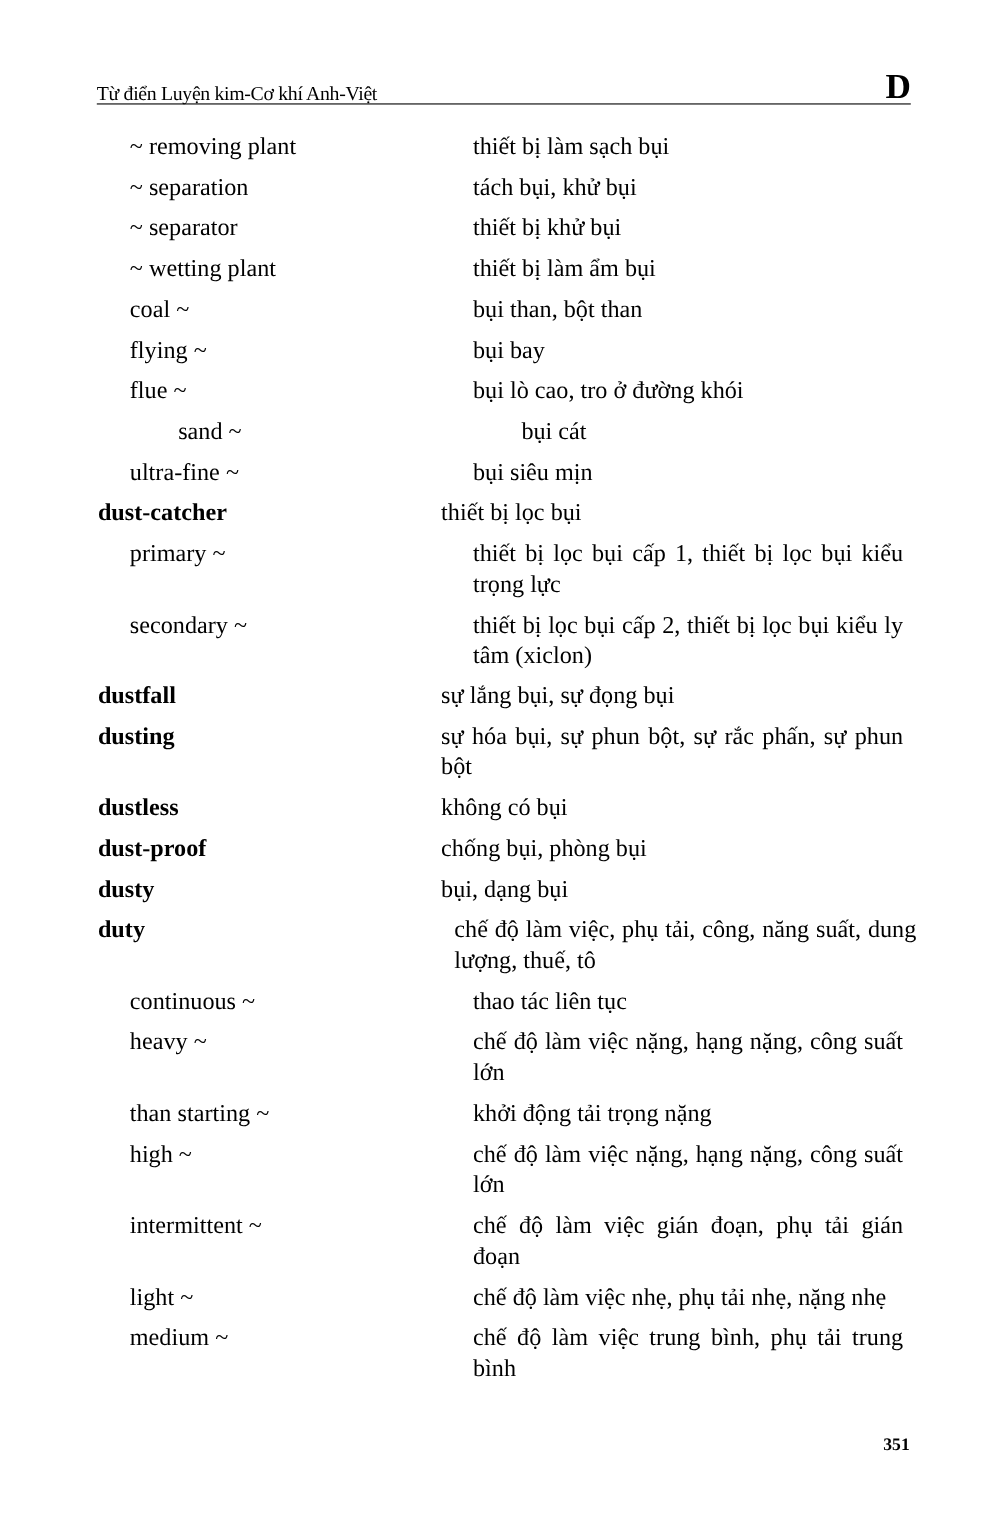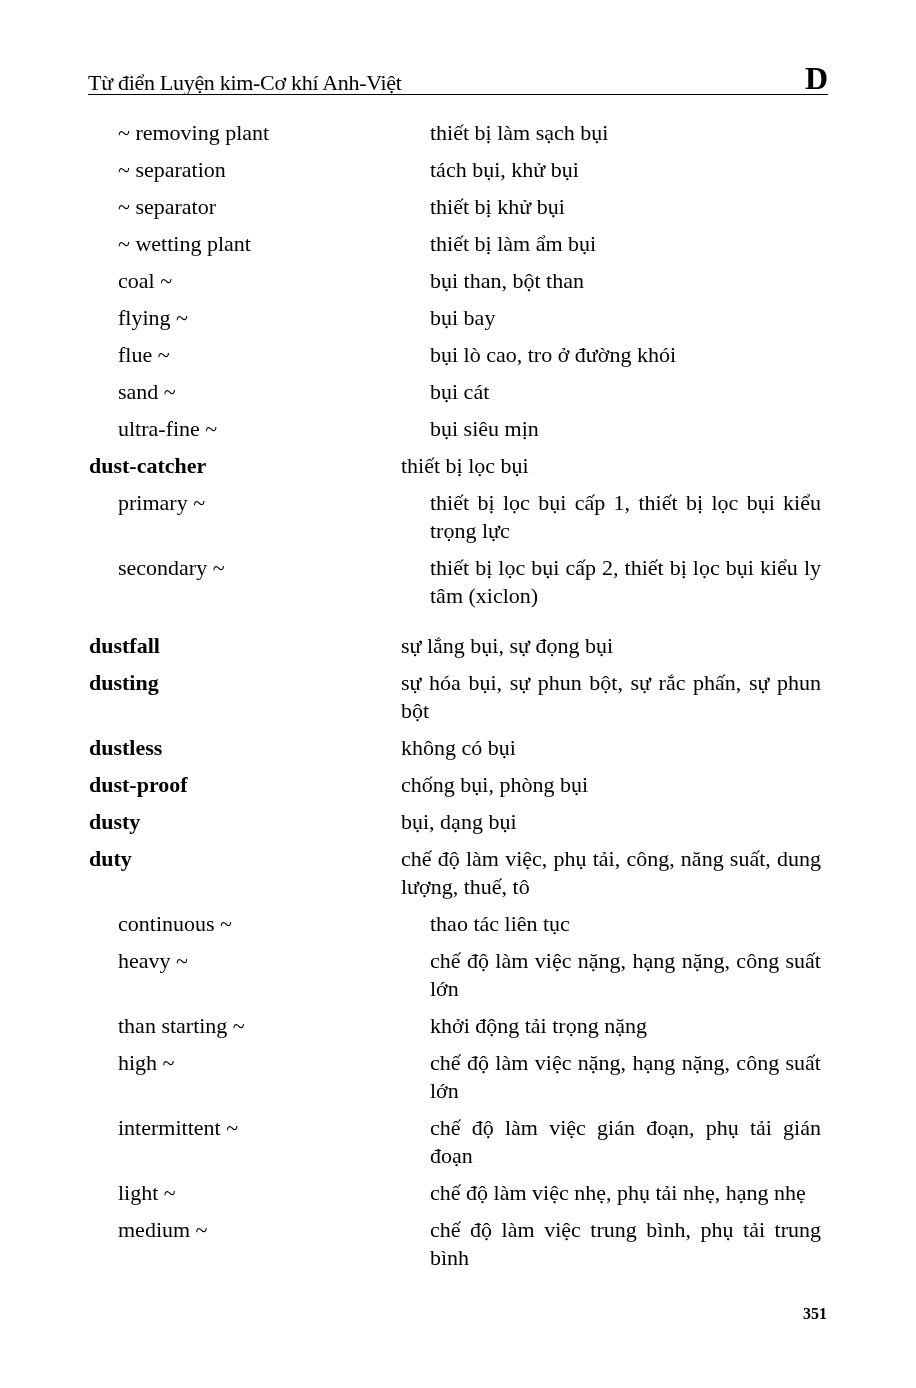--- a/index.html
+++ b/index.html
@@ -1,20 +1,20 @@
 <!DOCTYPE html>
 <html><head>
 <meta charset="utf-8">
 <style>
   html, body { margin: 0; padding: 0; background: #ffffff; }
   body { width: 916px; height: 1388px; position: relative; overflow: hidden;
          font-family: "Liberation Serif", "DejaVu Serif", serif; color: #000; }
   .header { position: absolute; left: 88px; top: 62px; width: 740px; height: 32px;
             border-bottom: 1.5px solid #000; }
-  .header-title { position: absolute; left: 0; bottom: -2px; font-size: 22px; letter-spacing: -0.3px; }
+  .header-title { position: absolute; left: 0; bottom: -2px; font-size: 18px; letter-spacing: -0.3px; }
   .header-letter { position: absolute; right: 0; bottom: -3px; font-size: 32px; font-weight: bold; }
   .entries { position: absolute; left: 0; top: 119px; width: 904px; }
   .entry { position: relative; font-size: 22px; line-height: 28px; }
   .entry .term { position: absolute; top: 0; white-space: nowrap; }
   .entry .def { text-align: justify; }
   .entry.main .term { left: 89px; font-weight: bold; }
   .entry.main .def { margin-left: 401px; width: 420px; }
   .entry.sub .term { left: 118px; }
   .entry.sub .def { margin-left: 430px; width: 391px; }
   .page-number { position: absolute; right: 89px; top: 1305px; font-size: 16px; font-weight: bold; }
@@ -49,37 +49,37 @@
       <div class="def">bụi than, bột than</div>
     </div>
     <div class="entry sub" style="margin-bottom: 9px;">
       <div class="term">flying ~</div>
       <div class="def">bụi bay</div>
     </div>
     <div class="entry sub" style="margin-bottom: 9px;">
       <div class="term">flue ~</div>
       <div class="def">bụi lò cao, tro ở đường khói</div>
     </div>
-    <div class="entry sub" style="margin-bottom: 9px;">
+    <div class="entry sub" style="margin-bottom: 9px; margin-left: 44px;">
       <div class="term">sand ~</div>
       <div class="def">bụi cát</div>
     </div>
     <div class="entry sub" style="margin-bottom: 9px;">
       <div class="term">ultra-fine ~</div>
       <div class="def">bụi siêu mịn</div>
     </div>
     <div class="entry main" style="margin-bottom: 9px;">
       <div class="term">dust-catcher</div>
       <div class="def">thiết bị lọc bụi</div>
     </div>
     <div class="entry sub" style="margin-bottom: 9px;">
       <div class="term">primary ~</div>
       <div class="def">thiết bị lọc bụi cấp 1, thiết bị lọc bụi kiểu trọng lực</div>
     </div>
-    <div class="entry sub" style="margin-bottom: 22px;">
+    <div class="entry sub" style="margin-bottom: 8px;">
       <div class="term">secondary ~</div>
       <div class="def">thiết bị lọc bụi cấp 2, thiết bị lọc bụi kiểu ly tâm (xiclon)</div>
     </div>
     <div class="entry main" style="margin-bottom: 9px;">
       <div class="term">dustfall</div>
       <div class="def">sự lắng bụi, sự đọng bụi</div>
     </div>
     <div class="entry main" style="margin-bottom: 9px;">
       <div class="term">dusting</div>
       <div class="def">sự hóa bụi, sự phun bột, sự rắc phấn, sự phun bột</div>
@@ -89,21 +89,21 @@
       <div class="def">không có bụi</div>
     </div>
     <div class="entry main" style="margin-bottom: 9px;">
       <div class="term">dust-proof</div>
       <div class="def">chống bụi, phòng bụi</div>
     </div>
     <div class="entry main" style="margin-bottom: 9px;">
       <div class="term">dusty</div>
       <div class="def">bụi, dạng bụi</div>
     </div>
-    <div class="entry main" style="margin-bottom: 9px;">
+    <div class="entry main" style="margin-bottom: 9px; padding-left: 12px;">
       <div class="term">duty</div>
       <div class="def">chế độ làm việc, phụ tải, công, năng suất, dung lượng, thuế, tô</div>
     </div>
     <div class="entry sub" style="margin-bottom: 9px;">
       <div class="term">continuous ~</div>
       <div class="def">thao tác liên tục</div>
     </div>
     <div class="entry sub" style="margin-bottom: 9px;">
       <div class="term">heavy ~</div>
       <div class="def">chế độ làm việc nặng, hạng nặng, công suất lớn</div>
@@ -115,21 +115,21 @@
     <div class="entry sub" style="margin-bottom: 9px;">
       <div class="term">high ~</div>
       <div class="def">chế độ làm việc nặng, hạng nặng, công suất lớn</div>
     </div>
     <div class="entry sub" style="margin-bottom: 9px;">
       <div class="term">intermittent ~</div>
       <div class="def">chế độ làm việc gián đoạn, phụ tải gián đoạn</div>
     </div>
     <div class="entry sub" style="margin-bottom: 9px;">
       <div class="term">light ~</div>
-      <div class="def">chế độ làm việc nhẹ, phụ tải nhẹ, hạng nhẹ</div>
+      <div class="def">chế độ làm việc nhẹ, phụ tải nhẹ, nặng nhẹ</div>
     </div>
     <div class="entry sub" style="margin-bottom: 9px;">
       <div class="term">medium ~</div>
       <div class="def">chế độ làm việc trung bình, phụ tải trung bình</div>
     </div>
   </div>
 
 <div class="page-number">351</div>
 
 </body></html>

